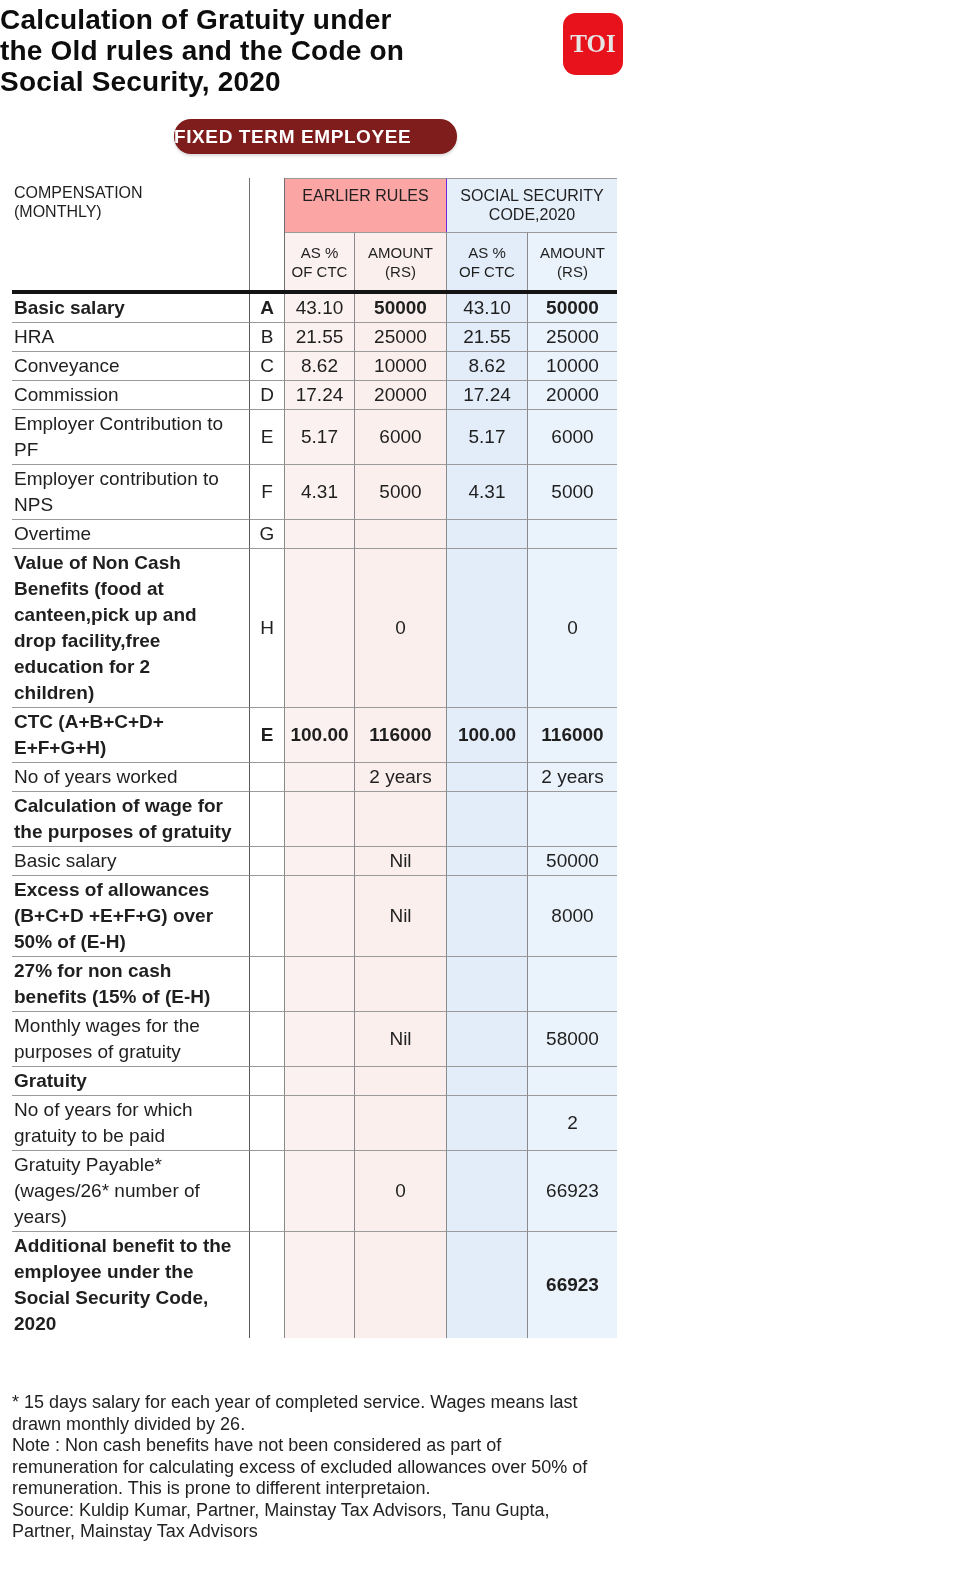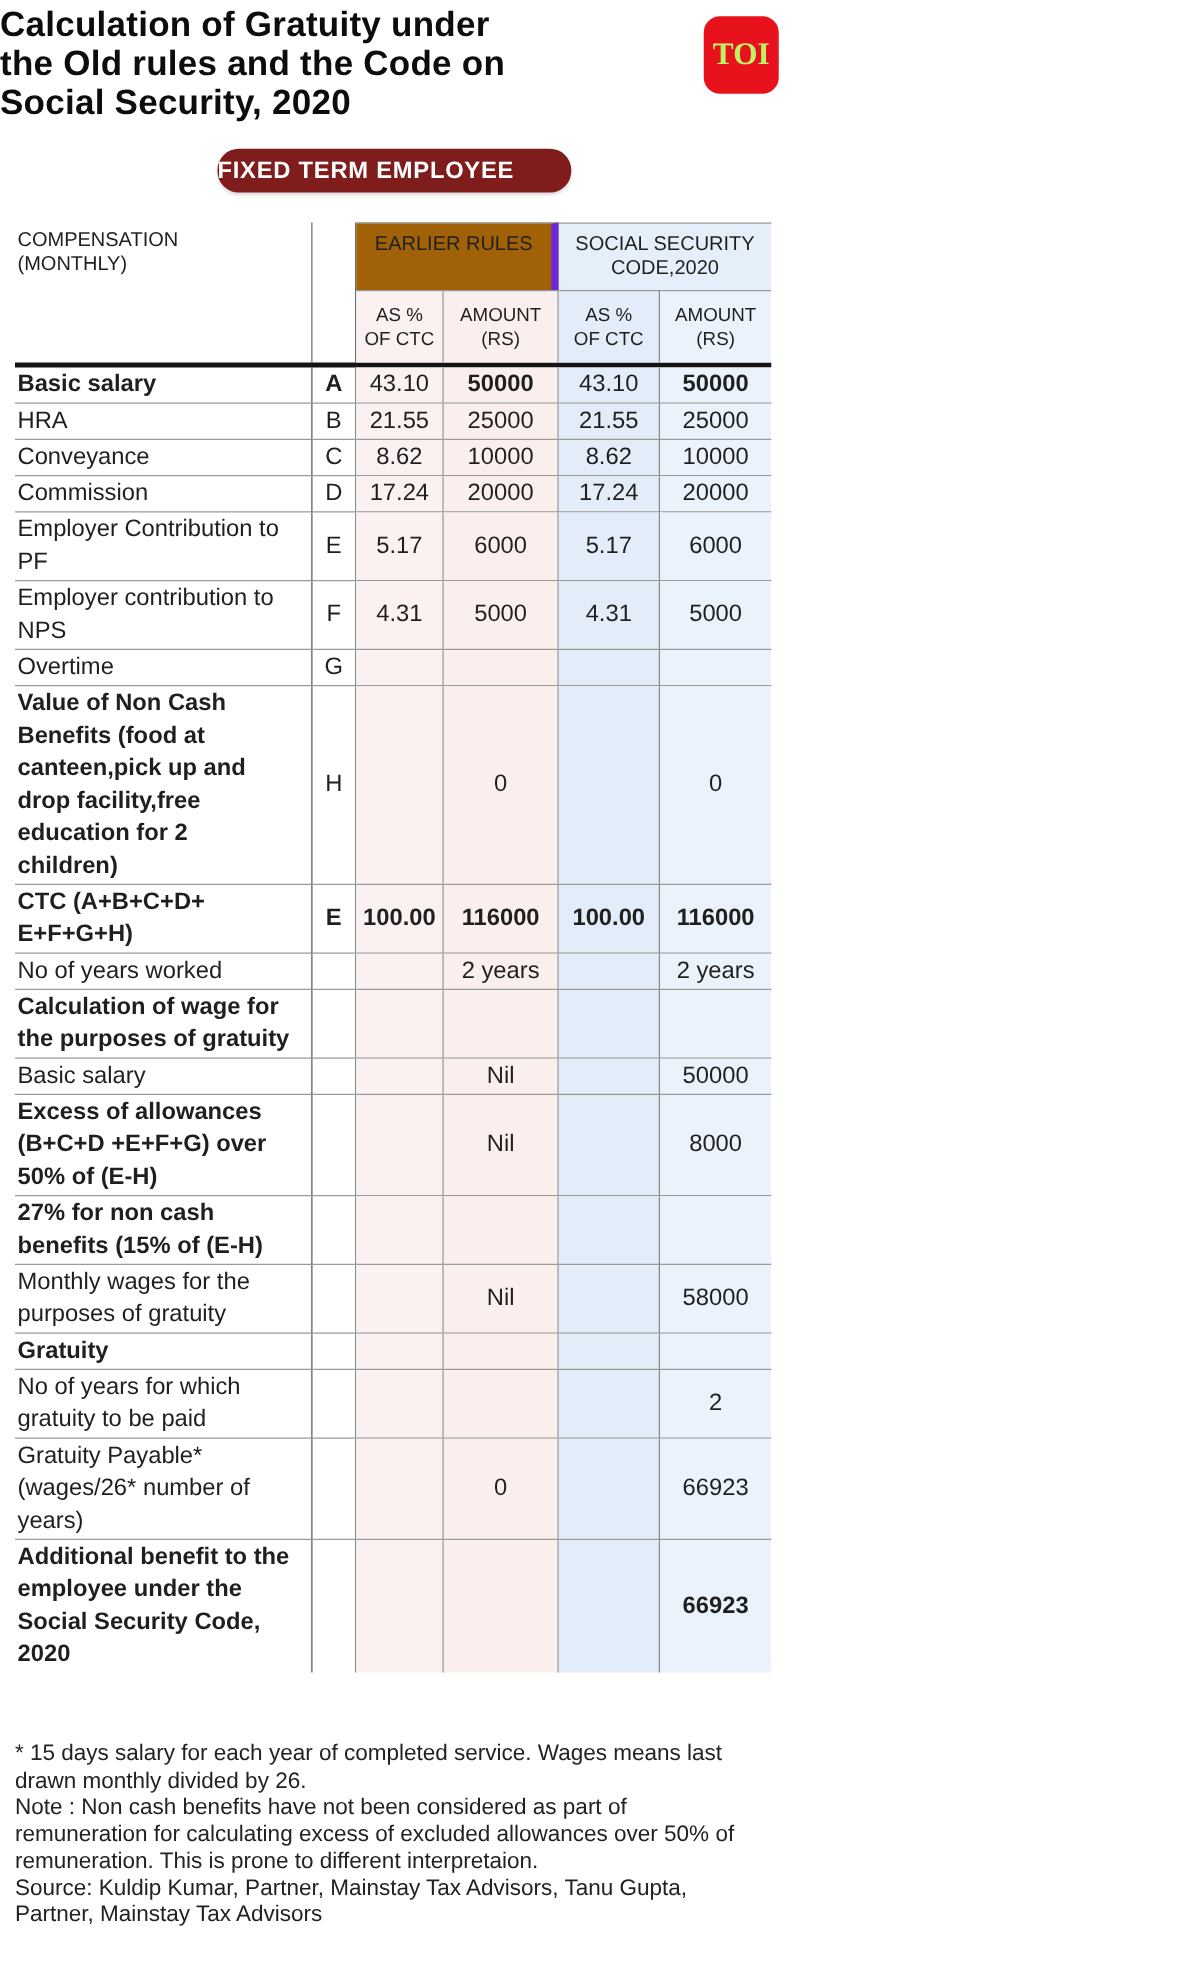--- a/index.html
+++ b/index.html
@@ -9,21 +9,21 @@
 
   .title {
     position:absolute; top:4px; left:0; width:660px;
     text-align:left; font-size:28px; font-weight:700; line-height:31px;
     color:#0d0d0d; white-space:pre-line; letter-spacing:0.2px;
   }
   .toi-logo {
     position:absolute; left:563px; top:13px; width:60px; height:62px;
     background:#e8121c; border-radius:13px;
     display:flex; align-items:center; justify-content:center;
-    color:#bef264; font-family:"Liberation Serif", serif; font-size:25px; font-weight:700;
+    color:#e5e5e5; font-family:"Liberation Serif", serif; font-size:25px; font-weight:700;
   }
   .badge {
     position:absolute; left:174px; top:119px; width:283px; height:35px;
     background:#7f1d1d; border-radius:17px;
     display:flex; align-items:center; justify-content:flex-start;
     color:#ffffff; font-size:19px; font-weight:700; letter-spacing:0.6px;
     box-shadow:0 2px 3px rgba(0,0,0,0.15);
   }
 
   .tbl { position:absolute; left:12px; top:178px; width:605px; }
@@ -32,21 +32,21 @@
     grid-template-columns:238px 35px 70px 92px 81px 89px;
   }
   .thead { grid-template-rows:54px 58px; }
   .tbody { border-top:4px solid #141414; }
 
   .hcell { font-size:16px; font-weight:400; line-height:19px; white-space:pre-line; }
   .h-comp { grid-row:1/3; grid-column:1; padding:5px 10px 0 2px; border-right:1px solid #6e6e6e; }
   .h-spacer { grid-row:1/3; grid-column:2; border-right:1px solid #6e6e6e; }
   .h-group { display:flex; align-items:flex-start; justify-content:center; text-align:center;
     padding-top:7px; border-top:1px solid #9a9a9a; }
-  .h-group-earlier { grid-row:1; grid-column:3/5; background:#a16207; border-right:6px solid #6d28d9;text-align:right; }
+  .h-group-earlier { grid-row:1; grid-column:3/5; background:#fca5a5; border-right:1px solid #6d28d9;text-align:right; }
   .h-group-ssc { grid-row:1; grid-column:5/7; background:#e5effa; }
   .h-sub { grid-row:2; display:flex; align-items:center; justify-content:center; text-align:center;
     font-size:15px; line-height:19px; border-top:1px solid #9a9a9a; }
   .h-sub-1 { grid-column:3; background:#fbf1f1; border-right:1px solid #8a8a8a; }
   .h-sub-2 { grid-column:4; background:#fbefee; border-right:1px solid #8a8a8a; }
   .h-sub-3 { grid-column:5; background:#e3edf9; border-right:1px solid #8a8a8a; }
   .h-sub-4 { grid-column:6; background:#eaf2fb; }
 
   .cell {
     min-height:28px; font-size:19px; line-height:26px;

